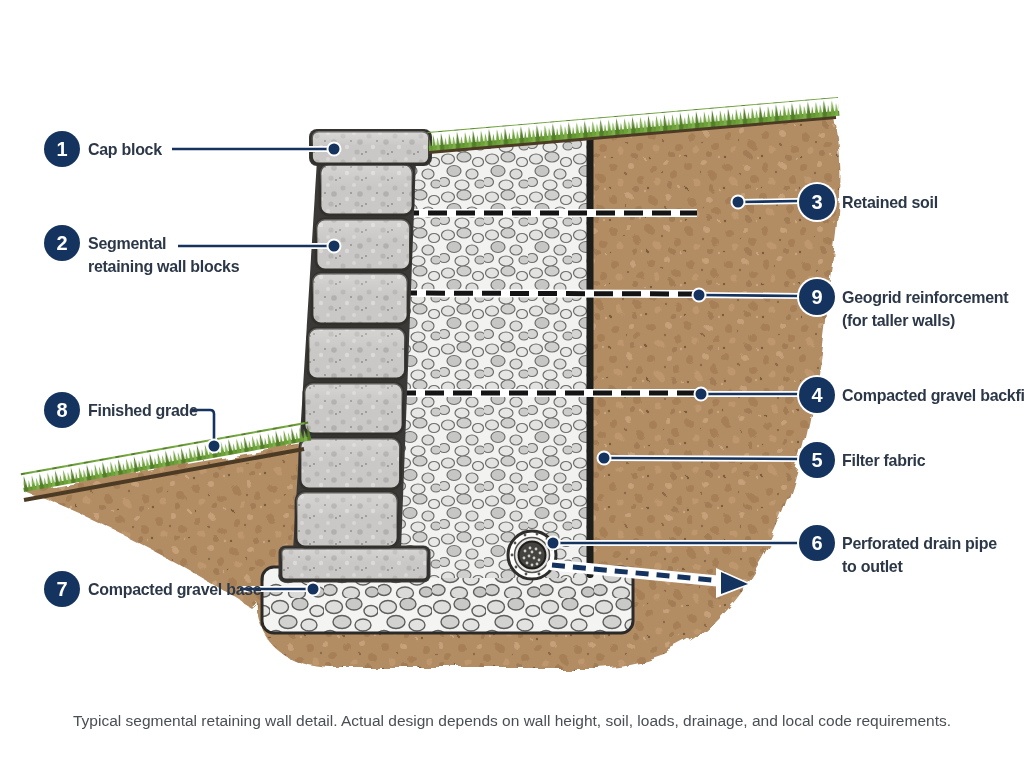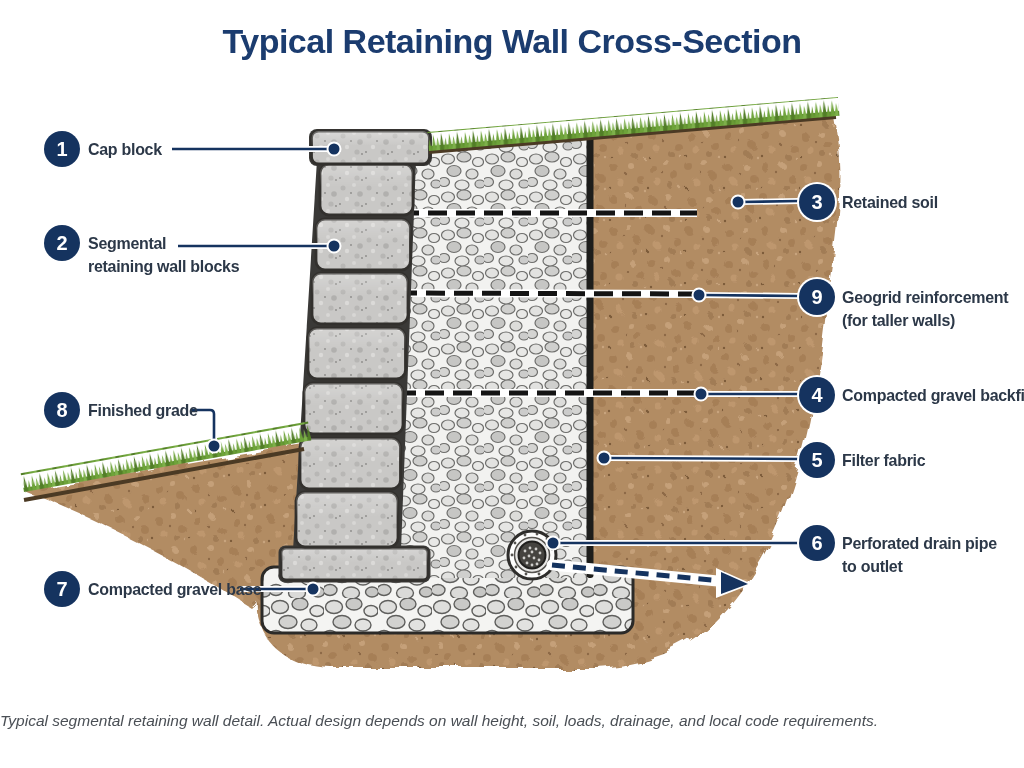--- a/index.html
+++ b/index.html
@@ -1,22 +1,22 @@
 <!DOCTYPE html>
 <html><head>
 <meta charset="utf-8">
 <style>
   html,body{margin:0;padding:0;background:#e9e9e9;}
   #stage{position:relative;width:1024px;height:768px;background:#ffffff;overflow:hidden;
          font-family:"Liberation Sans",sans-serif;margin:0 auto;}
   #art{position:absolute;left:0;top:0;width:1024px;height:768px;}
   .title{position:absolute;left:0;top:22px;width:1024px;text-align:center;
          font-size:34px;font-weight:700;letter-spacing:-0.5px;color:#1b3c6f;}
-  .caption{position:absolute;left:0;top:712px;width:1024px;
-         font-size:15.5px;font-style:italic;color:#4a4f55;}
+  .caption{position:absolute;left:0;top:712px;width:1024px;text-align:center;
+         font-size:15.5px;color:#4a4f55;}
   .badge{position:absolute;width:36px;height:36px;border-radius:50%;background:#15335f;
          color:#ffffff;display:flex;align-items:center;justify-content:center;
          font-size:20px;font-weight:700;box-shadow:0 0 0 2px #ffffff;}
   .lbl{position:absolute;font-size:17px;font-weight:700;letter-spacing:-0.3px;
        color:#2c3848;white-space:pre;line-height:23px;transform:scaleX(0.94);
        transform-origin:left center;}
   
   .b1{left:44px;top:131px;}   .l1{left:88px;top:138px;}
   .b2{left:44px;top:225px;}   .l2{left:88px;top:232px;}
   .b3{left:799px;top:184px;}  .l3{left:842px;top:191px;}
@@ -234,21 +234,20 @@
         <circle cx="313" cy="589" r="6.5"></circle>
         <circle cx="738" cy="202" r="6.5"></circle>
         <circle cx="699" cy="295" r="6.5"></circle>
         <circle cx="701" cy="394" r="6.5"></circle>
         <circle cx="604" cy="458" r="6.5"></circle>
         <circle cx="553" cy="543" r="6.5"></circle>
       </g>
     </g>
   </svg>
 
-  <div class="title">Typical Retaining Wall Cross-Section</div>
   <div class="caption">Typical segmental retaining wall detail. Actual design depends on wall height, soil, loads, drainage, and local code requirements.</div>
 
   <div class="badge b1">1</div>
   <div class="lbl l1">Cap block</div>
 
   <div class="badge b2">2</div>
   <div class="lbl l2">Segmental
 retaining wall blocks</div>
 
   <div class="badge b3">3</div>

